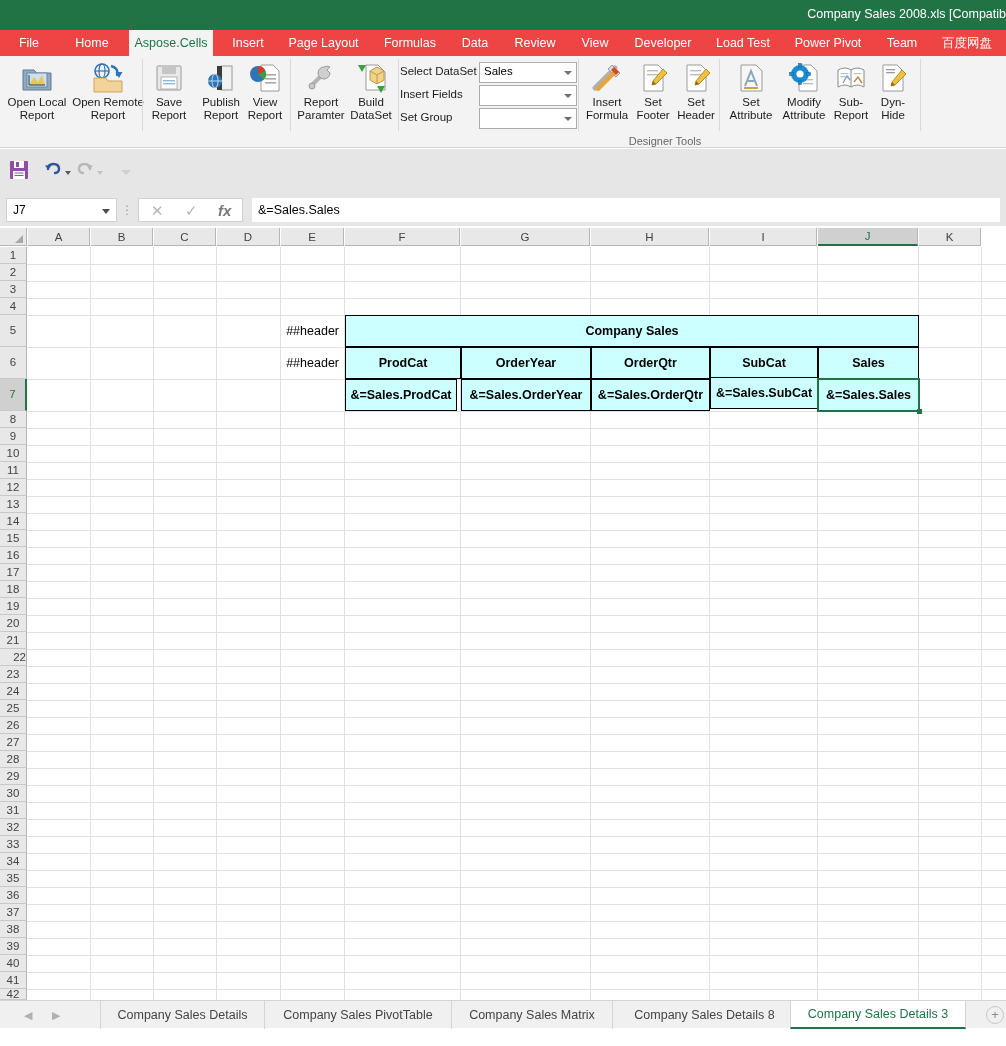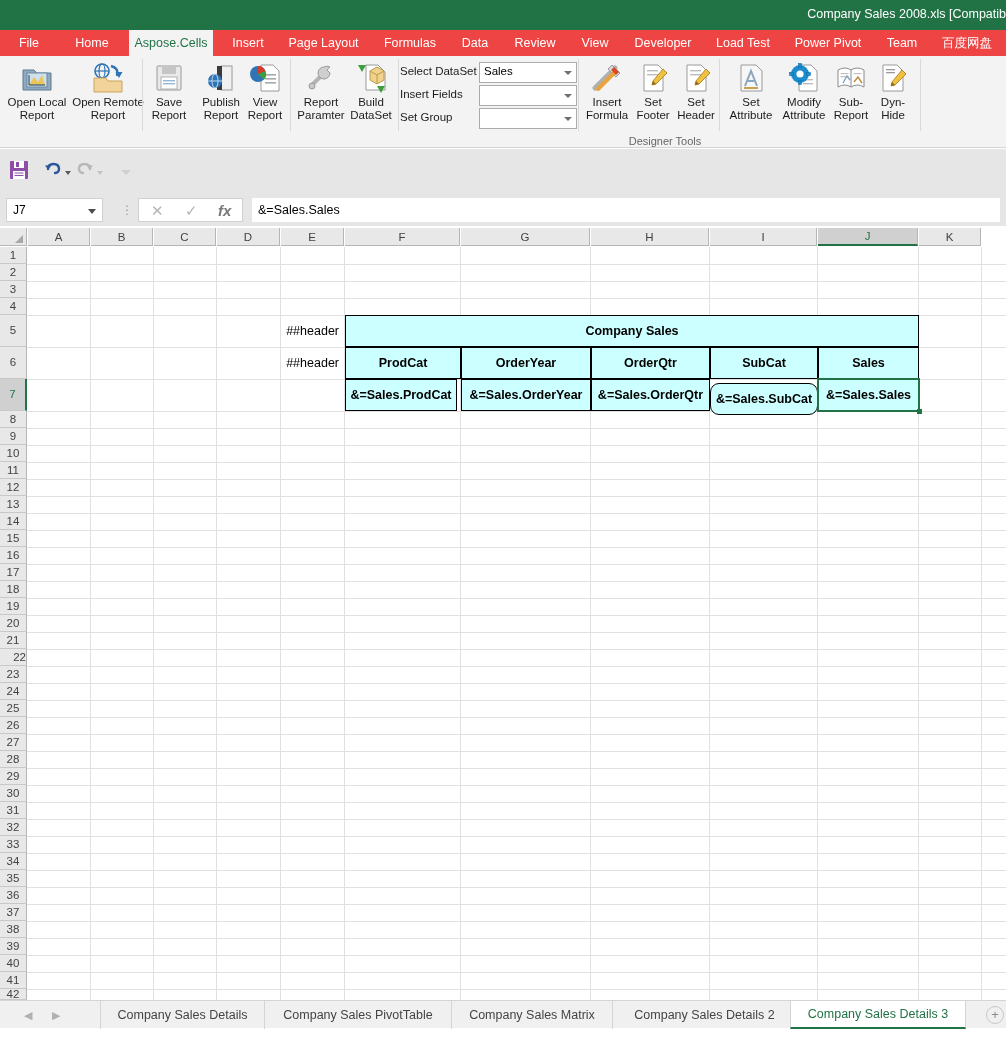--- a/index.html
+++ b/index.html
@@ -94,21 +94,21 @@
     border-left: 3.5px solid transparent; border-right: 3.5px solid transparent;
     border-top: 4px solid #8a8a8a;
   }
 
   
   .fbar {
     position: absolute; left: 0; top: 195px; width: 1006px; height: 31px;
     background: #e6e6e6;
   }
   .namebox {
-    position: absolute; left: 6px; top: 3px; width: 97px; height: 24px;
+    position: absolute; left: 6px; top: 3px; width: 111px; height: 24px;
     background: #ffffff; border: 1px solid #d0d0d0;
   }
   .namebox-val {
     position: absolute; left: 6px; top: 4px; font-size: 12px; color: #000000;
   }
   .namebox-arrow {
     position: absolute; right: 6px; top: 10px; width: 0; height: 0;
     border-left: 4px solid transparent; border-right: 4px solid transparent;
     border-top: 5px solid #4d4d4d;
   }
@@ -668,34 +668,34 @@
         <div class="hdr-marker" style="left: 281px; top: 119px; width: 58px; height: 32px; line-height: 32px;">##header</div>
         <div class="tcell" style="left: 345px; top: 87px; width: 574px; height: 32px; line-height: 30px; background: rgb(204, 255, 255);">Company Sales</div>
         <div class="tcell" style="left: 345px; top: 119px; width: 116px; height: 32px; line-height: 30px; background: rgb(204, 255, 255);">ProdCat</div>
         <div class="tcell" style="left: 461px; top: 119px; width: 130px; height: 32px; line-height: 30px; background: rgb(204, 255, 255);">OrderYear</div>
         <div class="tcell" style="left: 591px; top: 119px; width: 119px; height: 32px; line-height: 30px; background: rgb(204, 255, 255);">OrderQtr</div>
         <div class="tcell" style="left: 710px; top: 119px; width: 108px; height: 32px; line-height: 30px; background: rgb(204, 255, 255);">SubCat</div>
         <div class="tcell" style="left: 818px; top: 119px; width: 101px; height: 32px; line-height: 30px; background: rgb(204, 255, 255);">Sales</div>
         <div class="tcell" style="left: 345px; top: 151px; width: 112px; height: 32px; line-height: 30px; background: rgb(204, 255, 255);">&amp;=Sales.ProdCat</div>
         <div class="tcell" style="left: 461px; top: 151px; width: 130px; height: 32px; line-height: 30px; background: rgb(204, 255, 255);">&amp;=Sales.OrderYear</div>
         <div class="tcell" style="left: 591px; top: 151px; width: 119px; height: 32px; line-height: 30px; background: rgb(204, 255, 255);">&amp;=Sales.OrderQtr</div>
-        <div class="tcell" style="left: 710px; top: 155px; width: 108px; height: 32px; line-height: 30px; background: rgb(204, 255, 255); border-radius: 9px;">&amp;=Sales.SubCat</div>
+        <div class="tcell" style="left: 710px; top: 149px; width: 108px; height: 32px; line-height: 30px; background: rgb(204, 255, 255);">&amp;=Sales.SubCat</div>
         <div class="tcell" style="left: 818px; top: 151px; width: 101px; height: 32px; line-height: 30px; background: rgb(204, 255, 255);">&amp;=Sales.Sales</div>
         <div class="selbox" style="left: 817px; top: 150px; width: 103px; height: 34px;"></div>
         <div class="selhandle" style="left: 917px; top: 181px;"></div>
       </div>
   </div>
 
   <div class="sheetbar">
     <div class="nav-arrow" style="left:24px;">◀</div>
     <div class="nav-arrow" style="left:52px;">▶</div>
     <div id="sheet-tabs">
         <div class="stab" style="left: 100px; width: 164px;">Company Sales Details</div>
         <div class="stab" style="left: 264px; width: 187px;">Company Sales PivotTable</div>
         <div class="stab" style="left: 451px; width: 161px;">Company Sales Matrix</div>
-        <div class="stab" style="left: 612px; width: 184px;">Company Sales Details 2</div>
+        <div class="stab" style="left: 612px; width: 184px;">Company Sales Details 8</div>
         <div class="stab active" style="left: 790px; width: 176px;">Company Sales Details 3</div>
       </div>
     <div class="addsheet">+</div>
   </div>
 
 
 </div>
 
 </body></html>

